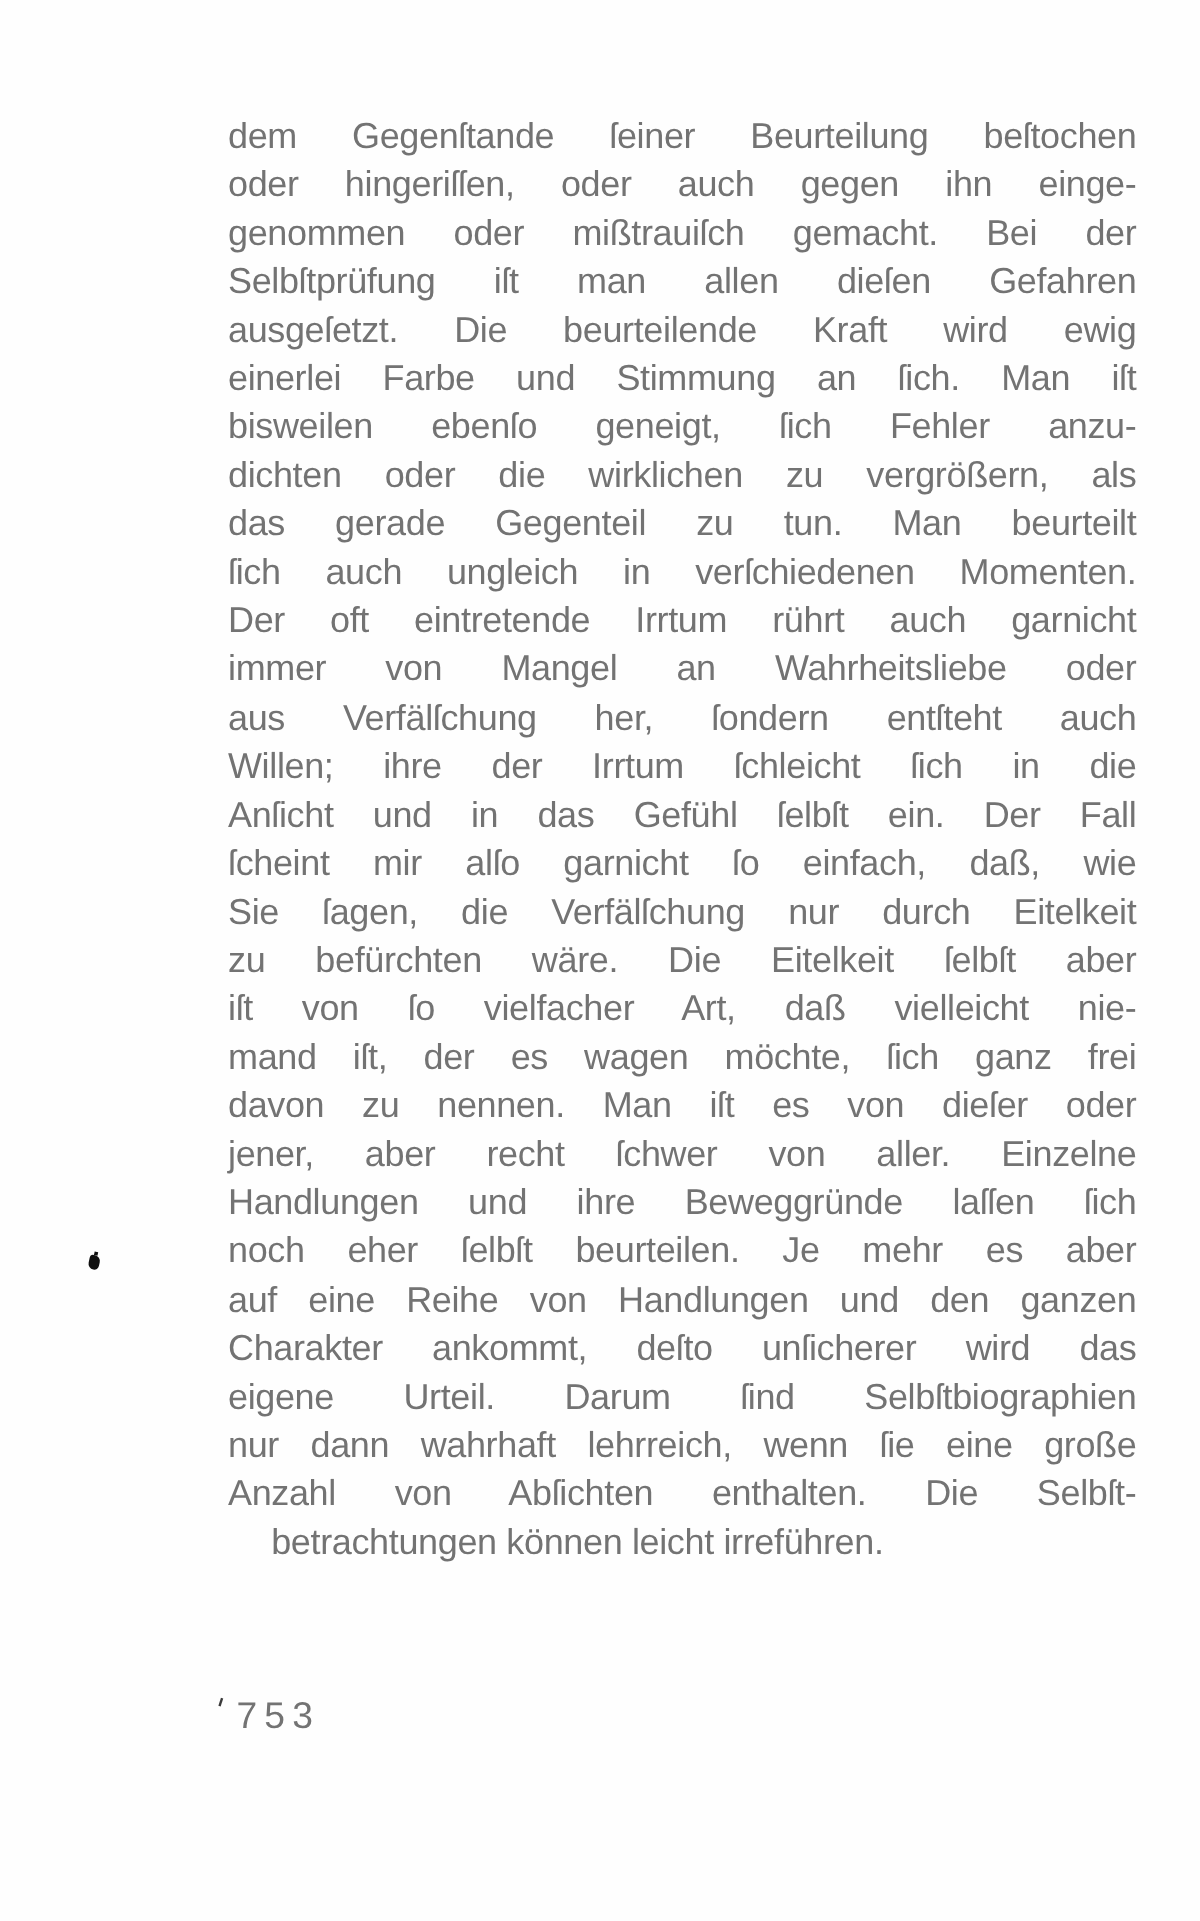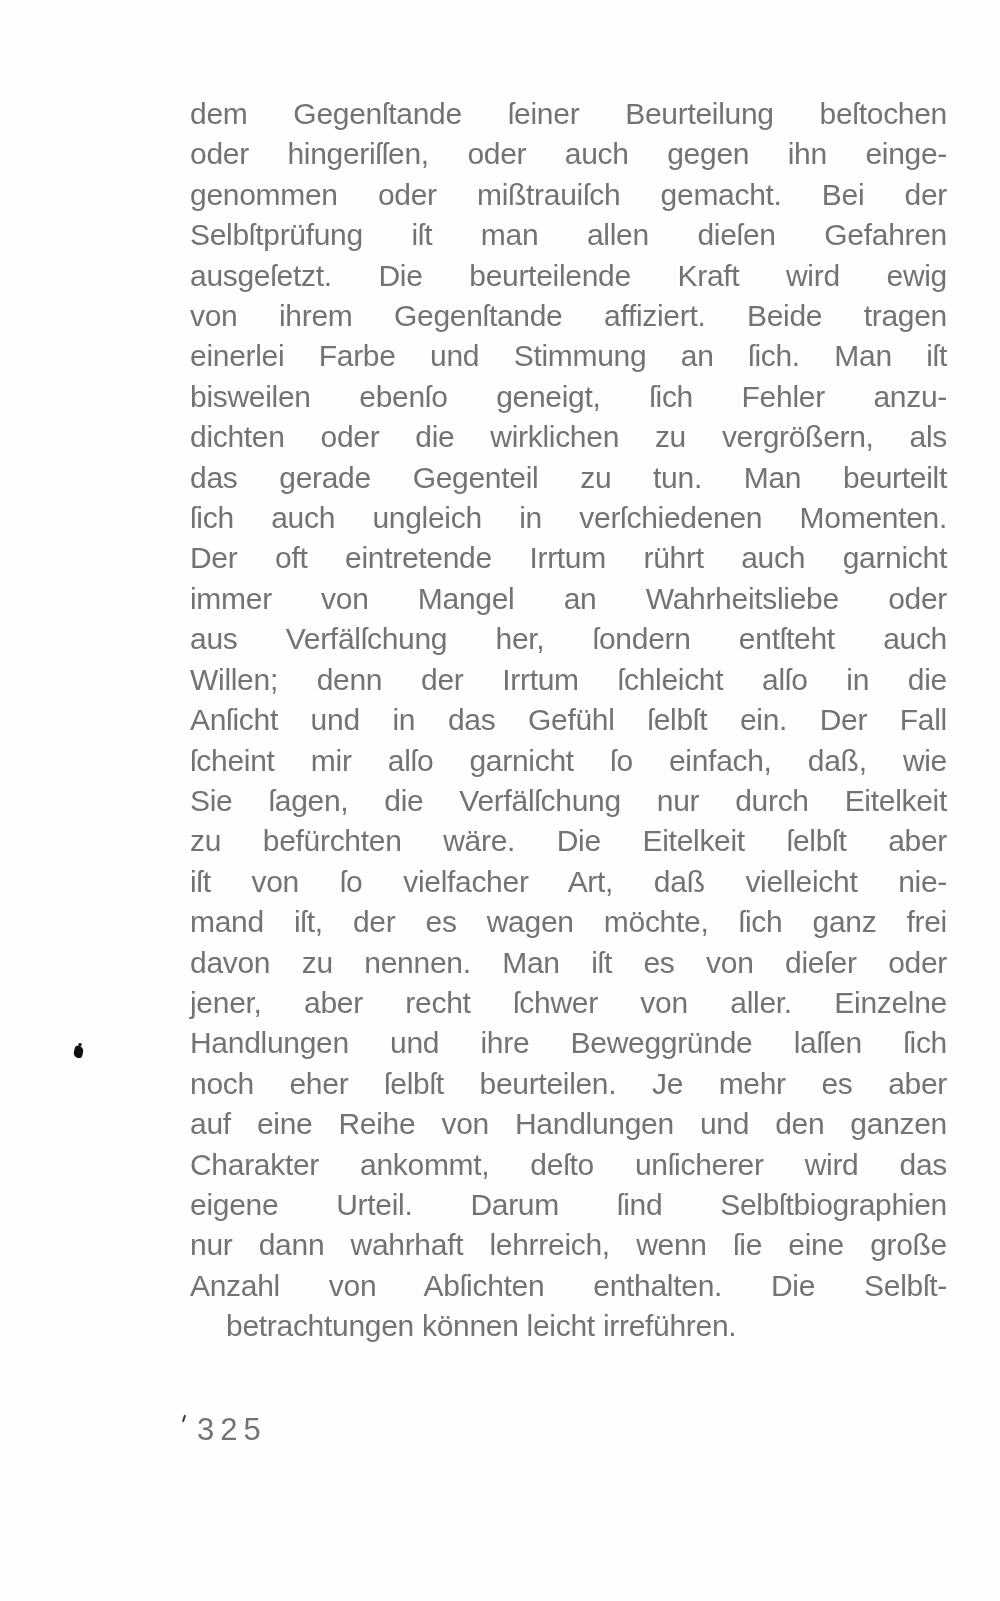--- a/index.html
+++ b/index.html
@@ -76,44 +76,43 @@
 <body>
 
 <div class="page">
   <div class="speck-margin"></div>
   <div class="text-block">
       <div class="line">dem Gegenſtande ſeiner Beurteilung beſtochen</div>
       <div class="line">oder hingeriſſen, oder auch gegen ihn einge-</div>
       <div class="line">genommen oder mißtrauiſch gemacht. Bei der</div>
       <div class="line">Selbſtprüfung iſt man allen dieſen Gefahren</div>
       <div class="line">ausgeſetzt. Die beurteilende Kraft wird ewig</div>
-      <div class="line">von ihrem Gegenſtande affiziert. Beide tragen</div>
       <div class="line">einerlei Farbe und Stimmung an ſich. Man iſt</div>
       <div class="line">bisweilen ebenſo geneigt, ſich Fehler anzu-</div>
       <div class="line">dichten oder die wirklichen zu vergrößern, als</div>
       <div class="line">das gerade Gegenteil zu tun. Man beurteilt</div>
       <div class="line">ſich auch ungleich in verſchiedenen Momenten.</div>
       <div class="line">Der oft eintretende Irrtum rührt auch garnicht</div>
       <div class="line">immer von Mangel an Wahrheitsliebe oder</div>
       <div class="line">aus Verfälſchung her, ſondern entſteht auch</div>
-      <div class="line">Willen; denn der Irrtum ſchleicht alſo in die</div>
+      <div class="line">Willen; ihre der Irrtum ſchleicht ſich in die</div>
       <div class="line">Anſicht und in das Gefühl ſelbſt ein. Der Fall</div>
       <div class="line">ſcheint mir alſo garnicht ſo einfach, daß, wie</div>
       <div class="line">Sie ſagen, die Verfälſchung nur durch Eitelkeit</div>
       <div class="line">zu befürchten wäre. Die Eitelkeit ſelbſt aber</div>
       <div class="line">iſt von ſo vielfacher Art, daß vielleicht nie-</div>
       <div class="line">mand iſt, der es wagen möchte, ſich ganz frei</div>
       <div class="line">davon zu nennen. Man iſt es von dieſer oder</div>
       <div class="line">jener, aber recht ſchwer von aller. Einzelne</div>
       <div class="line">Handlungen und ihre Beweggründe laſſen ſich</div>
       <div class="line">noch eher ſelbſt beurteilen. Je mehr es aber</div>
       <div class="line">auf eine Reihe von Handlungen und den ganzen</div>
       <div class="line">Charakter ankommt, deſto unſicherer wird das</div>
       <div class="line">eigene Urteil. Darum ſind Selbſtbiographien</div>
       <div class="line">nur dann wahrhaft lehrreich, wenn ſie eine große</div>
       <div class="line">Anzahl von Abſichten enthalten. Die Selbſt-</div>
       <div class="line line-last">betrachtungen können leicht irreführen.</div>
     </div>
   <div class="folio">
     <span class="speck-folio"></span>
-    <span>325</span>
+    <span>753</span>
   </div>
 </div>
 
 </body></html>

